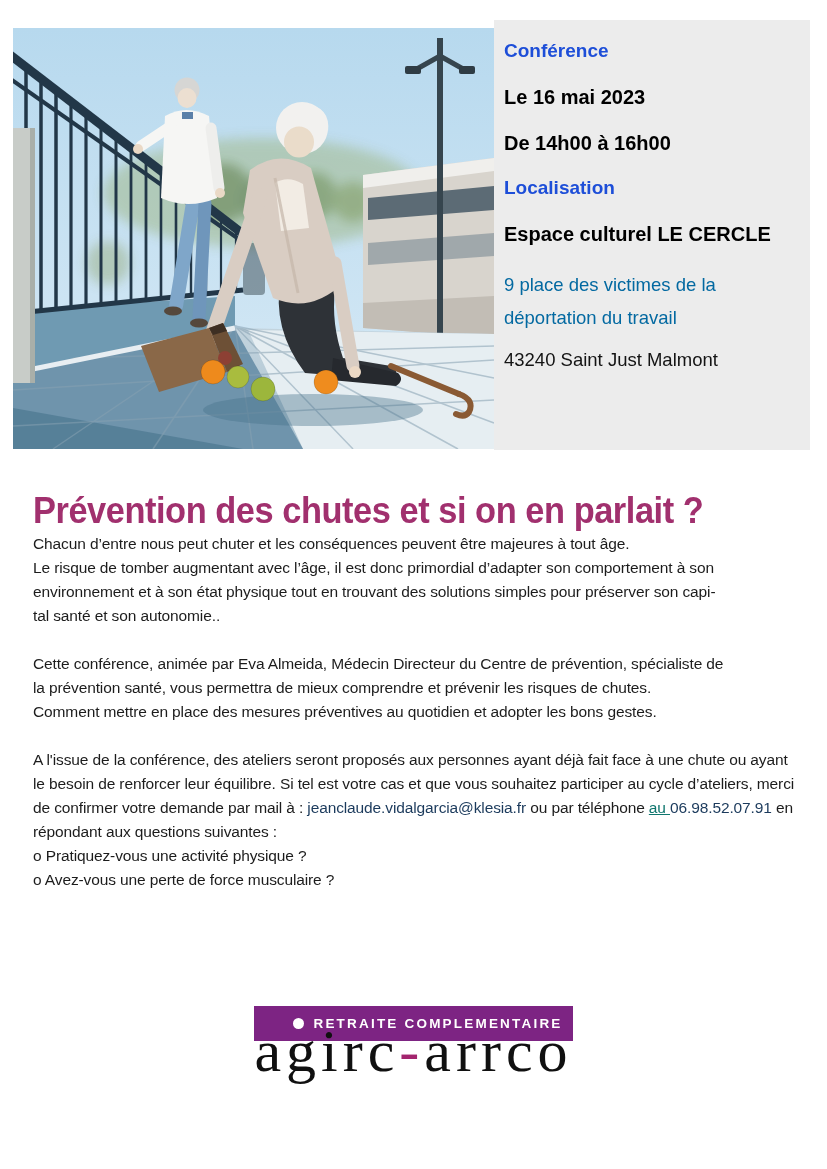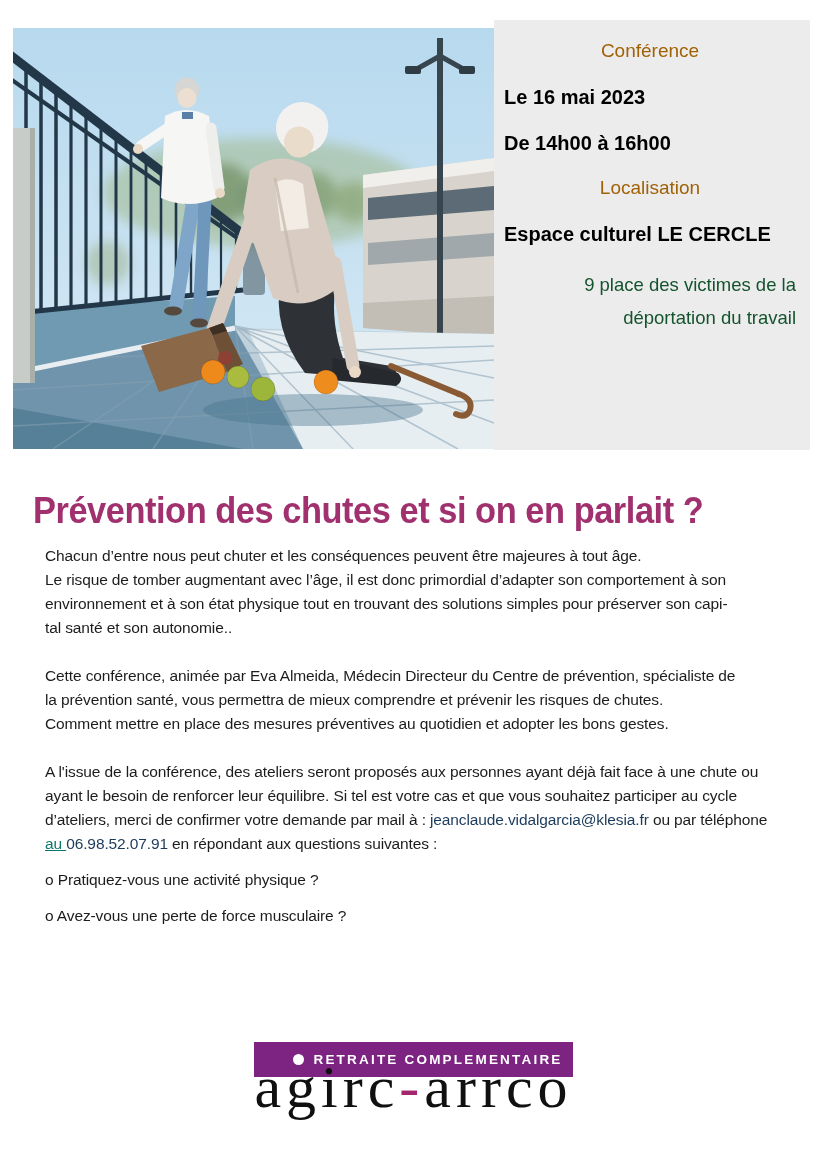--- a/index.html
+++ b/index.html
@@ -12,33 +12,33 @@
   
   .hero-photo {
     position:absolute; left:13px; top:28px; width:481px; height:421px;
     overflow:hidden; background:#bcdcEF;
   }
   .info-panel {
     position:absolute; left:494px; top:20px; width:316px; height:430px;
     background:#ececec; box-sizing:border-box;
     padding:20px 14px 0 10px; overflow:hidden;
   }
-  .info-panel .heading { color:#a16207; font-weight:normal; font-size:19px; margin:0 0 22px; line-height:1.2;text-align:center; }
+  .info-panel .heading { color:#1d4ed8; font-weight:bold; font-size:19px; margin:0 0 22px; line-height:1.2; }
   .info-panel .value   { color:#000000; font-weight:bold; font-size:20px; margin:0 0 22px; line-height:1.2; }
-  .info-panel .addr    { color:#14532d; font-size:18.5px; margin:0 0 13px; line-height:1.82;text-align:right; }
+  .info-panel .addr    { color:#0369a1; font-size:18.5px; margin:0 0 13px; line-height:1.82; }
   .info-panel .addr2   { color:#141414; font-size:18.5px; margin:0; line-height:1.3; }
 
   
   .main-title {
     margin:41px 0 0 33px; font-size:37px; font-weight:bold; color:#a1306e;
     white-space:nowrap; letter-spacing:-0.5px;
     transform:scaleX(0.93); transform-origin:left center;
   }
   .content { padding:0 30px 0 33px; color:#1c1c1c; font-size:15.5px; line-height:24px; letter-spacing:-0.12px; }
-  .content p { margin:12px; }
+  .content p { margin:0; }
   .para  { margin-bottom:13px; }
   .p-first { margin-top:21px; }
   .lines { white-space:pre-line; }
   .email, .phone { color:#1b3a5c; font-weight:normal; }
   .au { color:#0f766e;text-decoration:underline; }
   .question { margin:0 0 18px; }
   .q-first { margin-top:15px; }
 
   
   .footer { margin-top:106px; display:flex; flex-direction:column; align-items:center; }
@@ -213,20 +213,21 @@
     </svg>
   </div>
 
   <div class="info-panel">
     <p class="heading">Conférence</p>
     <p class="value">Le 16 mai 2023</p>
     <p class="value">De 14h00 à 16h00</p>
     <p class="heading">Localisation</p>
     <p class="value">Espace culturel LE CERCLE</p>
     <p class="addr">9 place des victimes de la déportation du travail</p>
+    <p class="addr2">43240 Saint Just Malmont</p>
   </div>
 
   <div style="height:449px"></div>
 
   <h1 class="main-title">Prévention des chutes et si on en parlait ?</h1>
 
   <div class="content">
     <p class="para p-first lines">Chacun d’entre nous peut chuter et les conséquences peuvent être majeures à tout âge.
 Le risque de tomber augmentant avec l’âge, il est donc primordial d’adapter son comportement à son
 environnement et à son état physique tout en trouvant des solutions simples pour préserver son capi-

